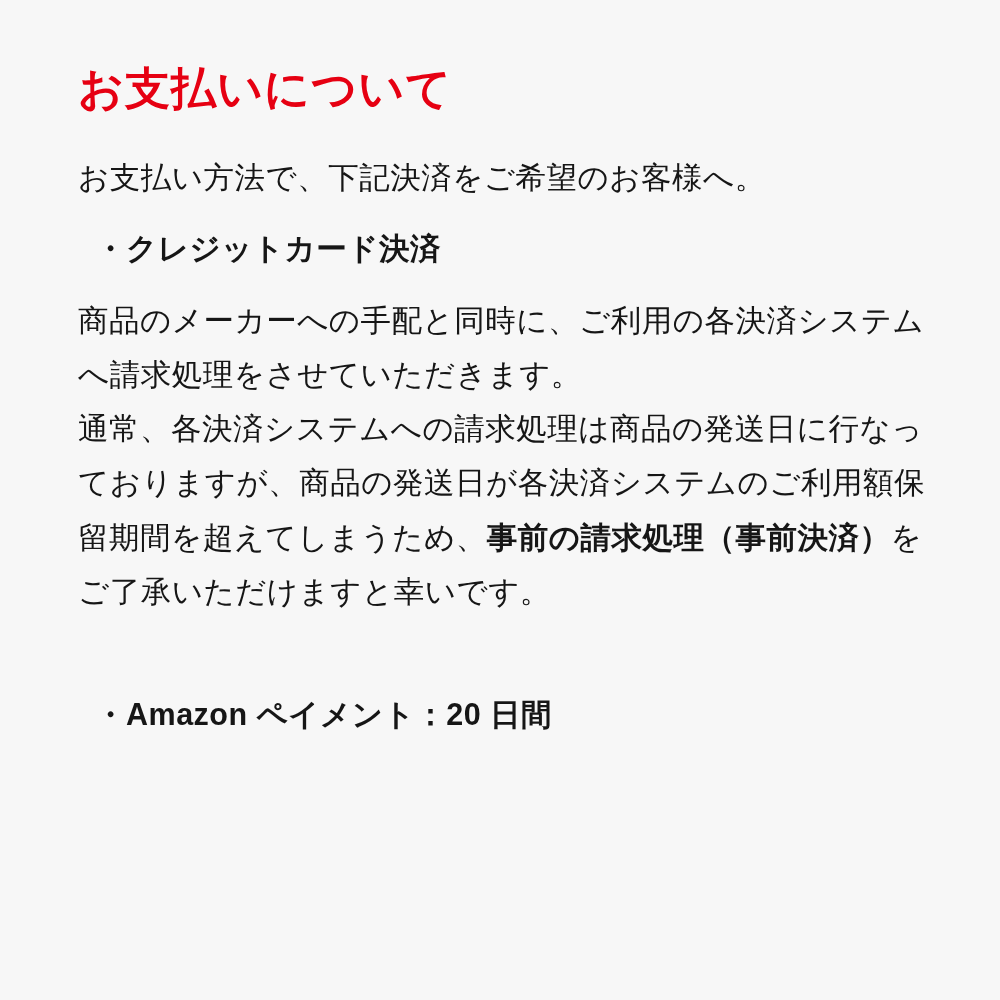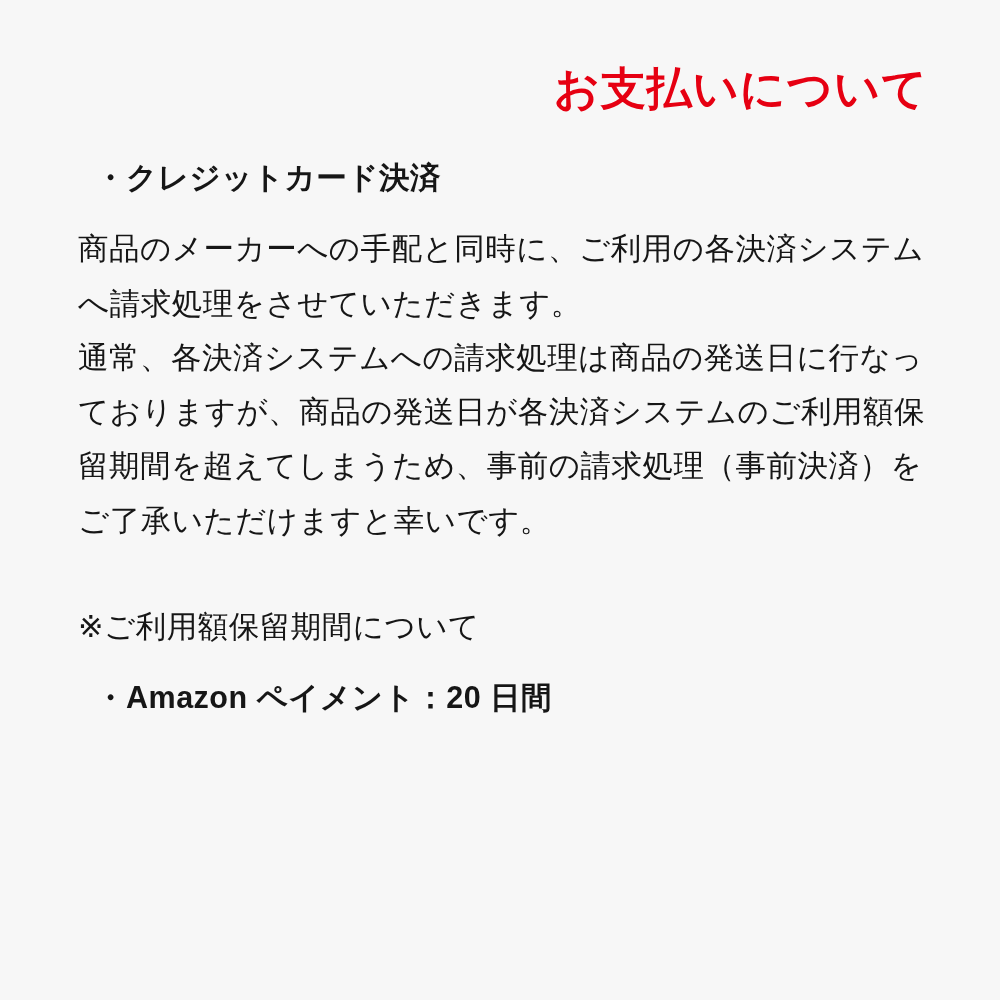--- a/index.html
+++ b/index.html
@@ -15,21 +15,21 @@
     overflow: hidden;
   }
   .page {
     width: 1000px;
     height: 1000px;
     box-sizing: border-box;
     padding: 62px 72px 0 78px;
     background: #f7f7f7;
   }
   .doc-title {
-    text-align: right;
+    text-align: left;
     color: #e60012;
     font-size: 45px;
     font-weight: bold;
     letter-spacing: 1px;
     line-height: 1.2;
     margin: 0 0 34px 0;
   }
   .body-block {
     font-size: 30.5px;
     line-height: 1.78;
@@ -43,40 +43,40 @@
     margin: 17px;
     font-weight: bold;
   }
   .spacer {
     height: 52px;
   }
   .note-head {
     margin: 0;
   }
   strong.inline-bold {
-    font-weight: normal;
+    font-weight: bold;
     text-align: center;
   }
 </style>
 </head>
 <body>
 
 <div class="page">
 
   <h1 class="doc-title">お支払いについて</h1>
 
   <div class="body-block">
 
+    <p class="para">お支払い方法で、下記決済をご希望のお客様へ。</p>
 
     <p class="bullet-line">・クレジットカード決済</p>
 
     <p class="para">商品のメーカーへの手配と同時に、ご利用の各決済システムへ請求処理をさせていただきます。</p>
 
     <p class="para"><span>通常、各決済システムへの請求処理は商品の発送日に行なっておりますが、商品の発送日が各決済システムのご利用額保留期間を超えてしまうため、</span><strong class="inline-bold">事前の請求処理（事前決済）</strong><span>をご了承いただけますと幸いです。</span></p>
 
     <div class="spacer"></div>
 
-    <p class="note-head">※ご利用額保留期間について</p>
 
     <p class="bullet-line">・Amazon ペイメント：20 日間</p>
 
   </div>
 </div>
 
 </body></html>

